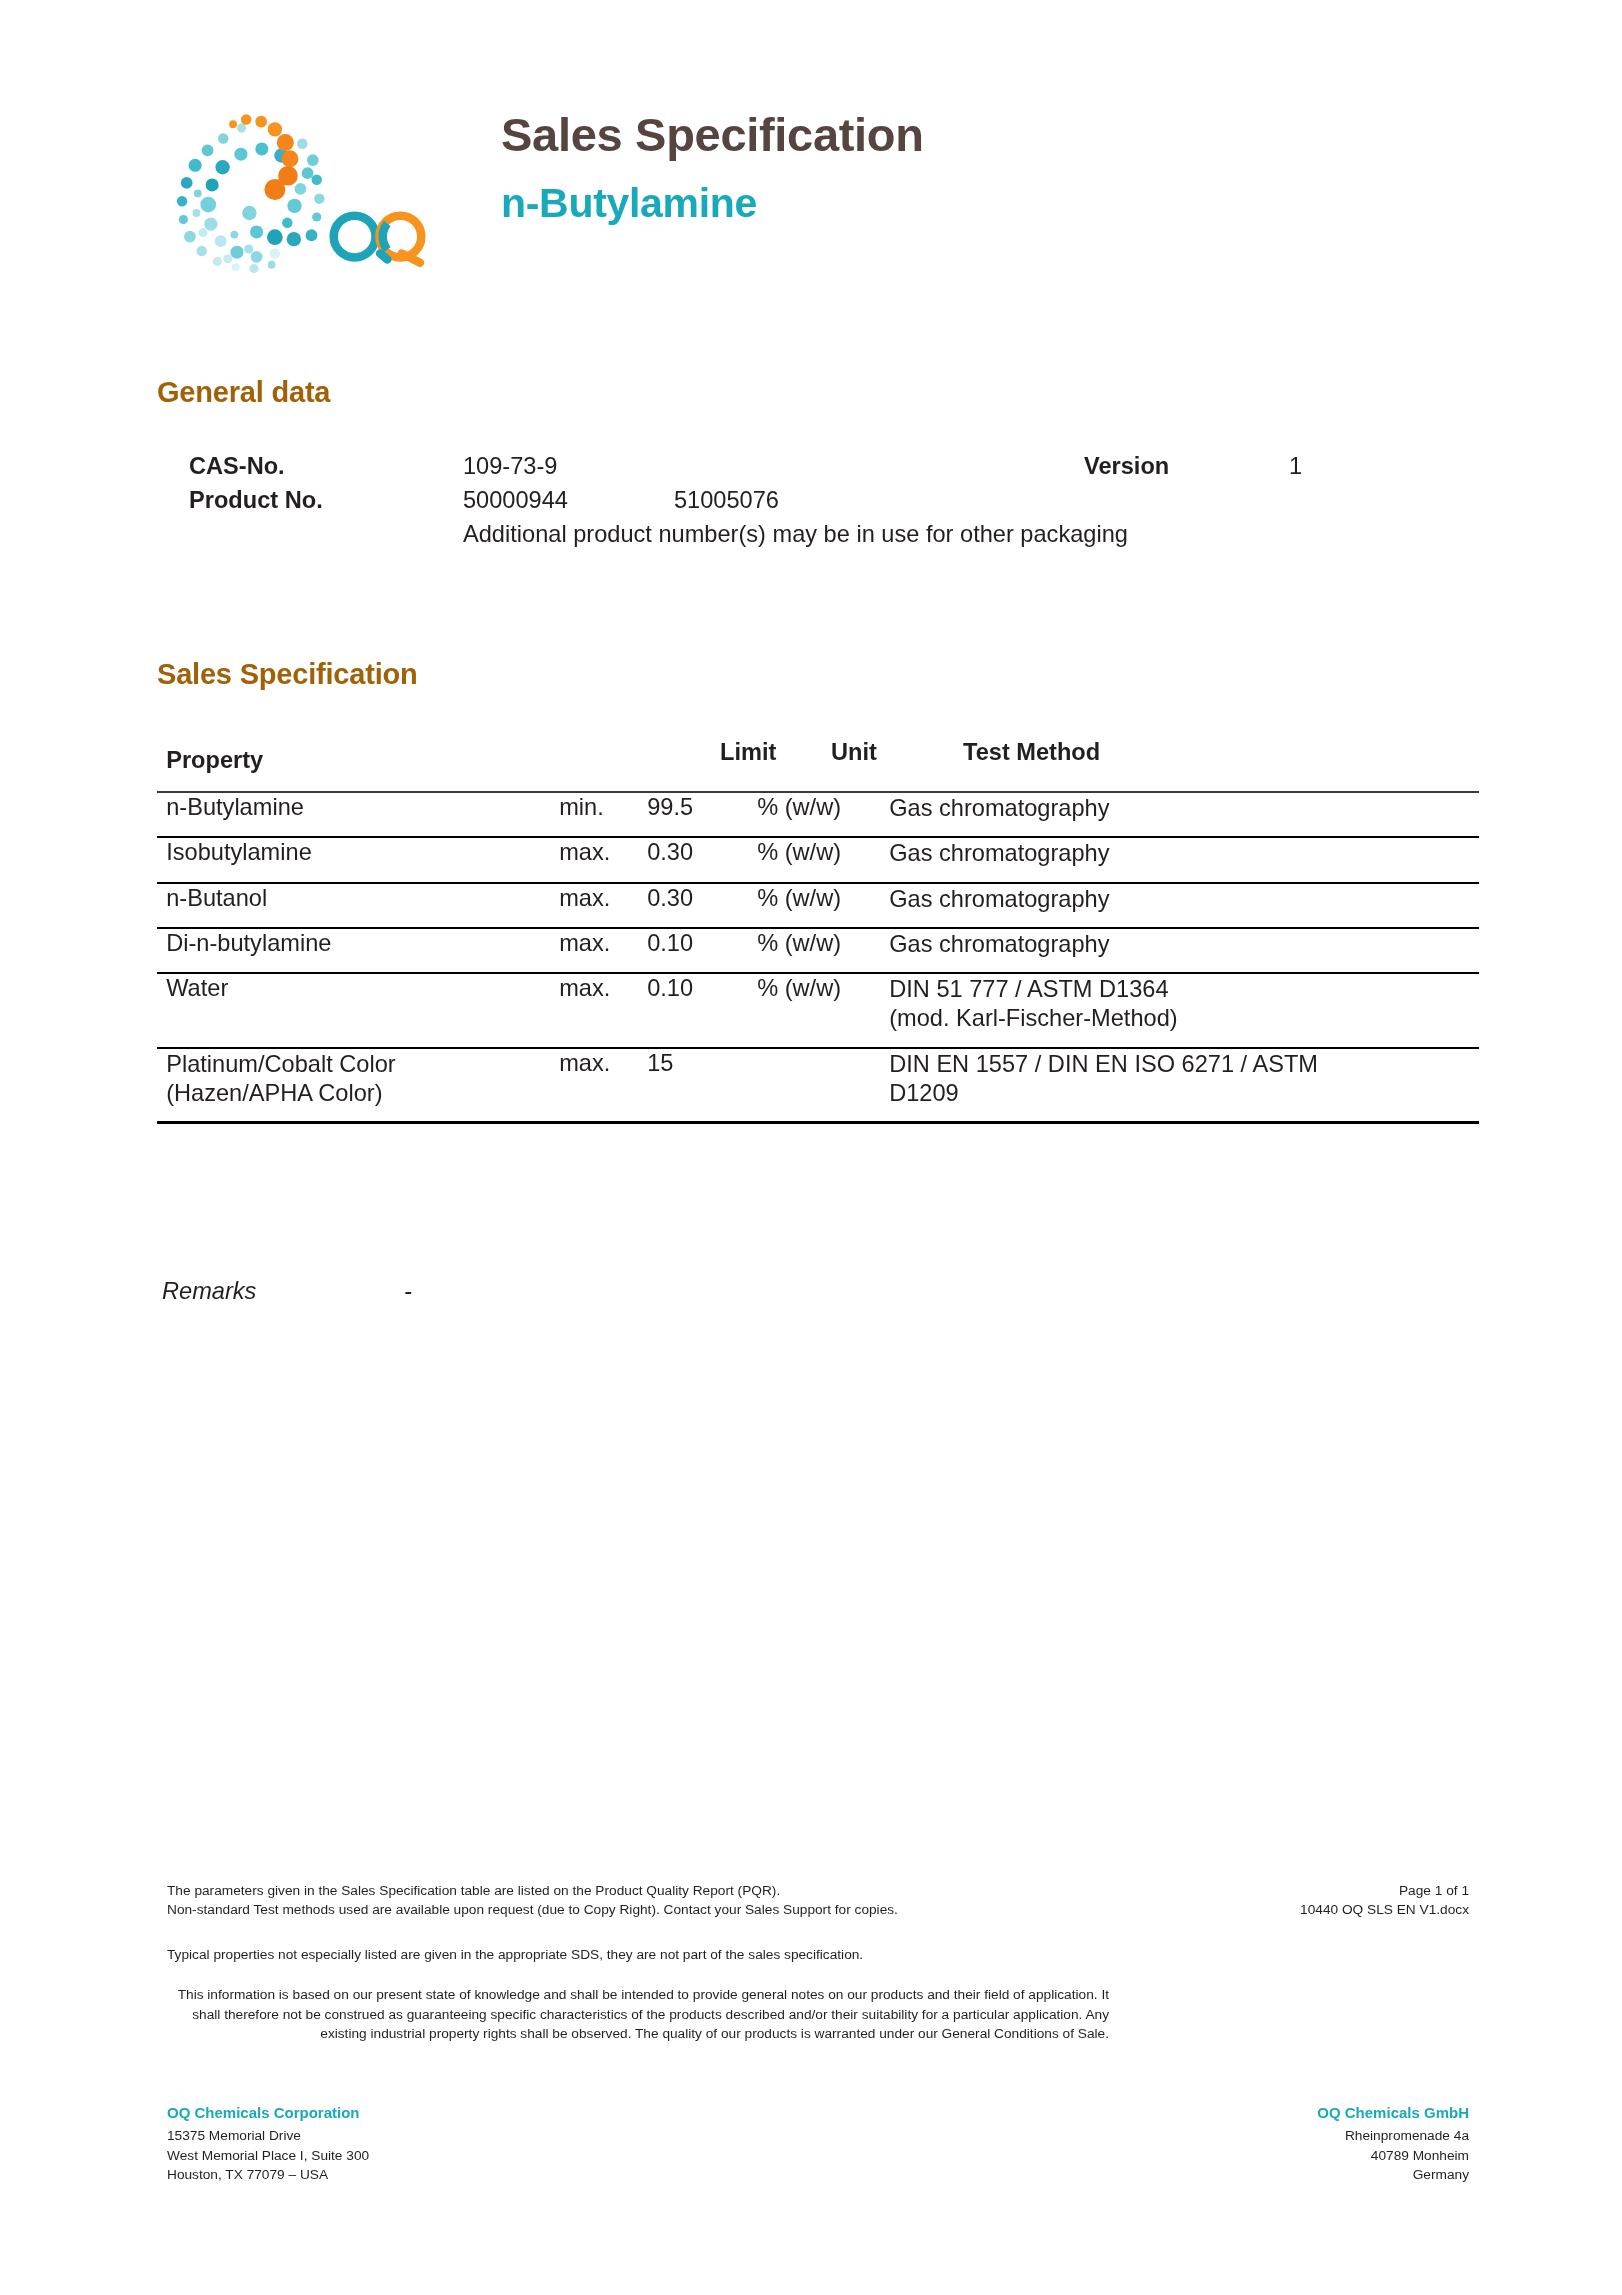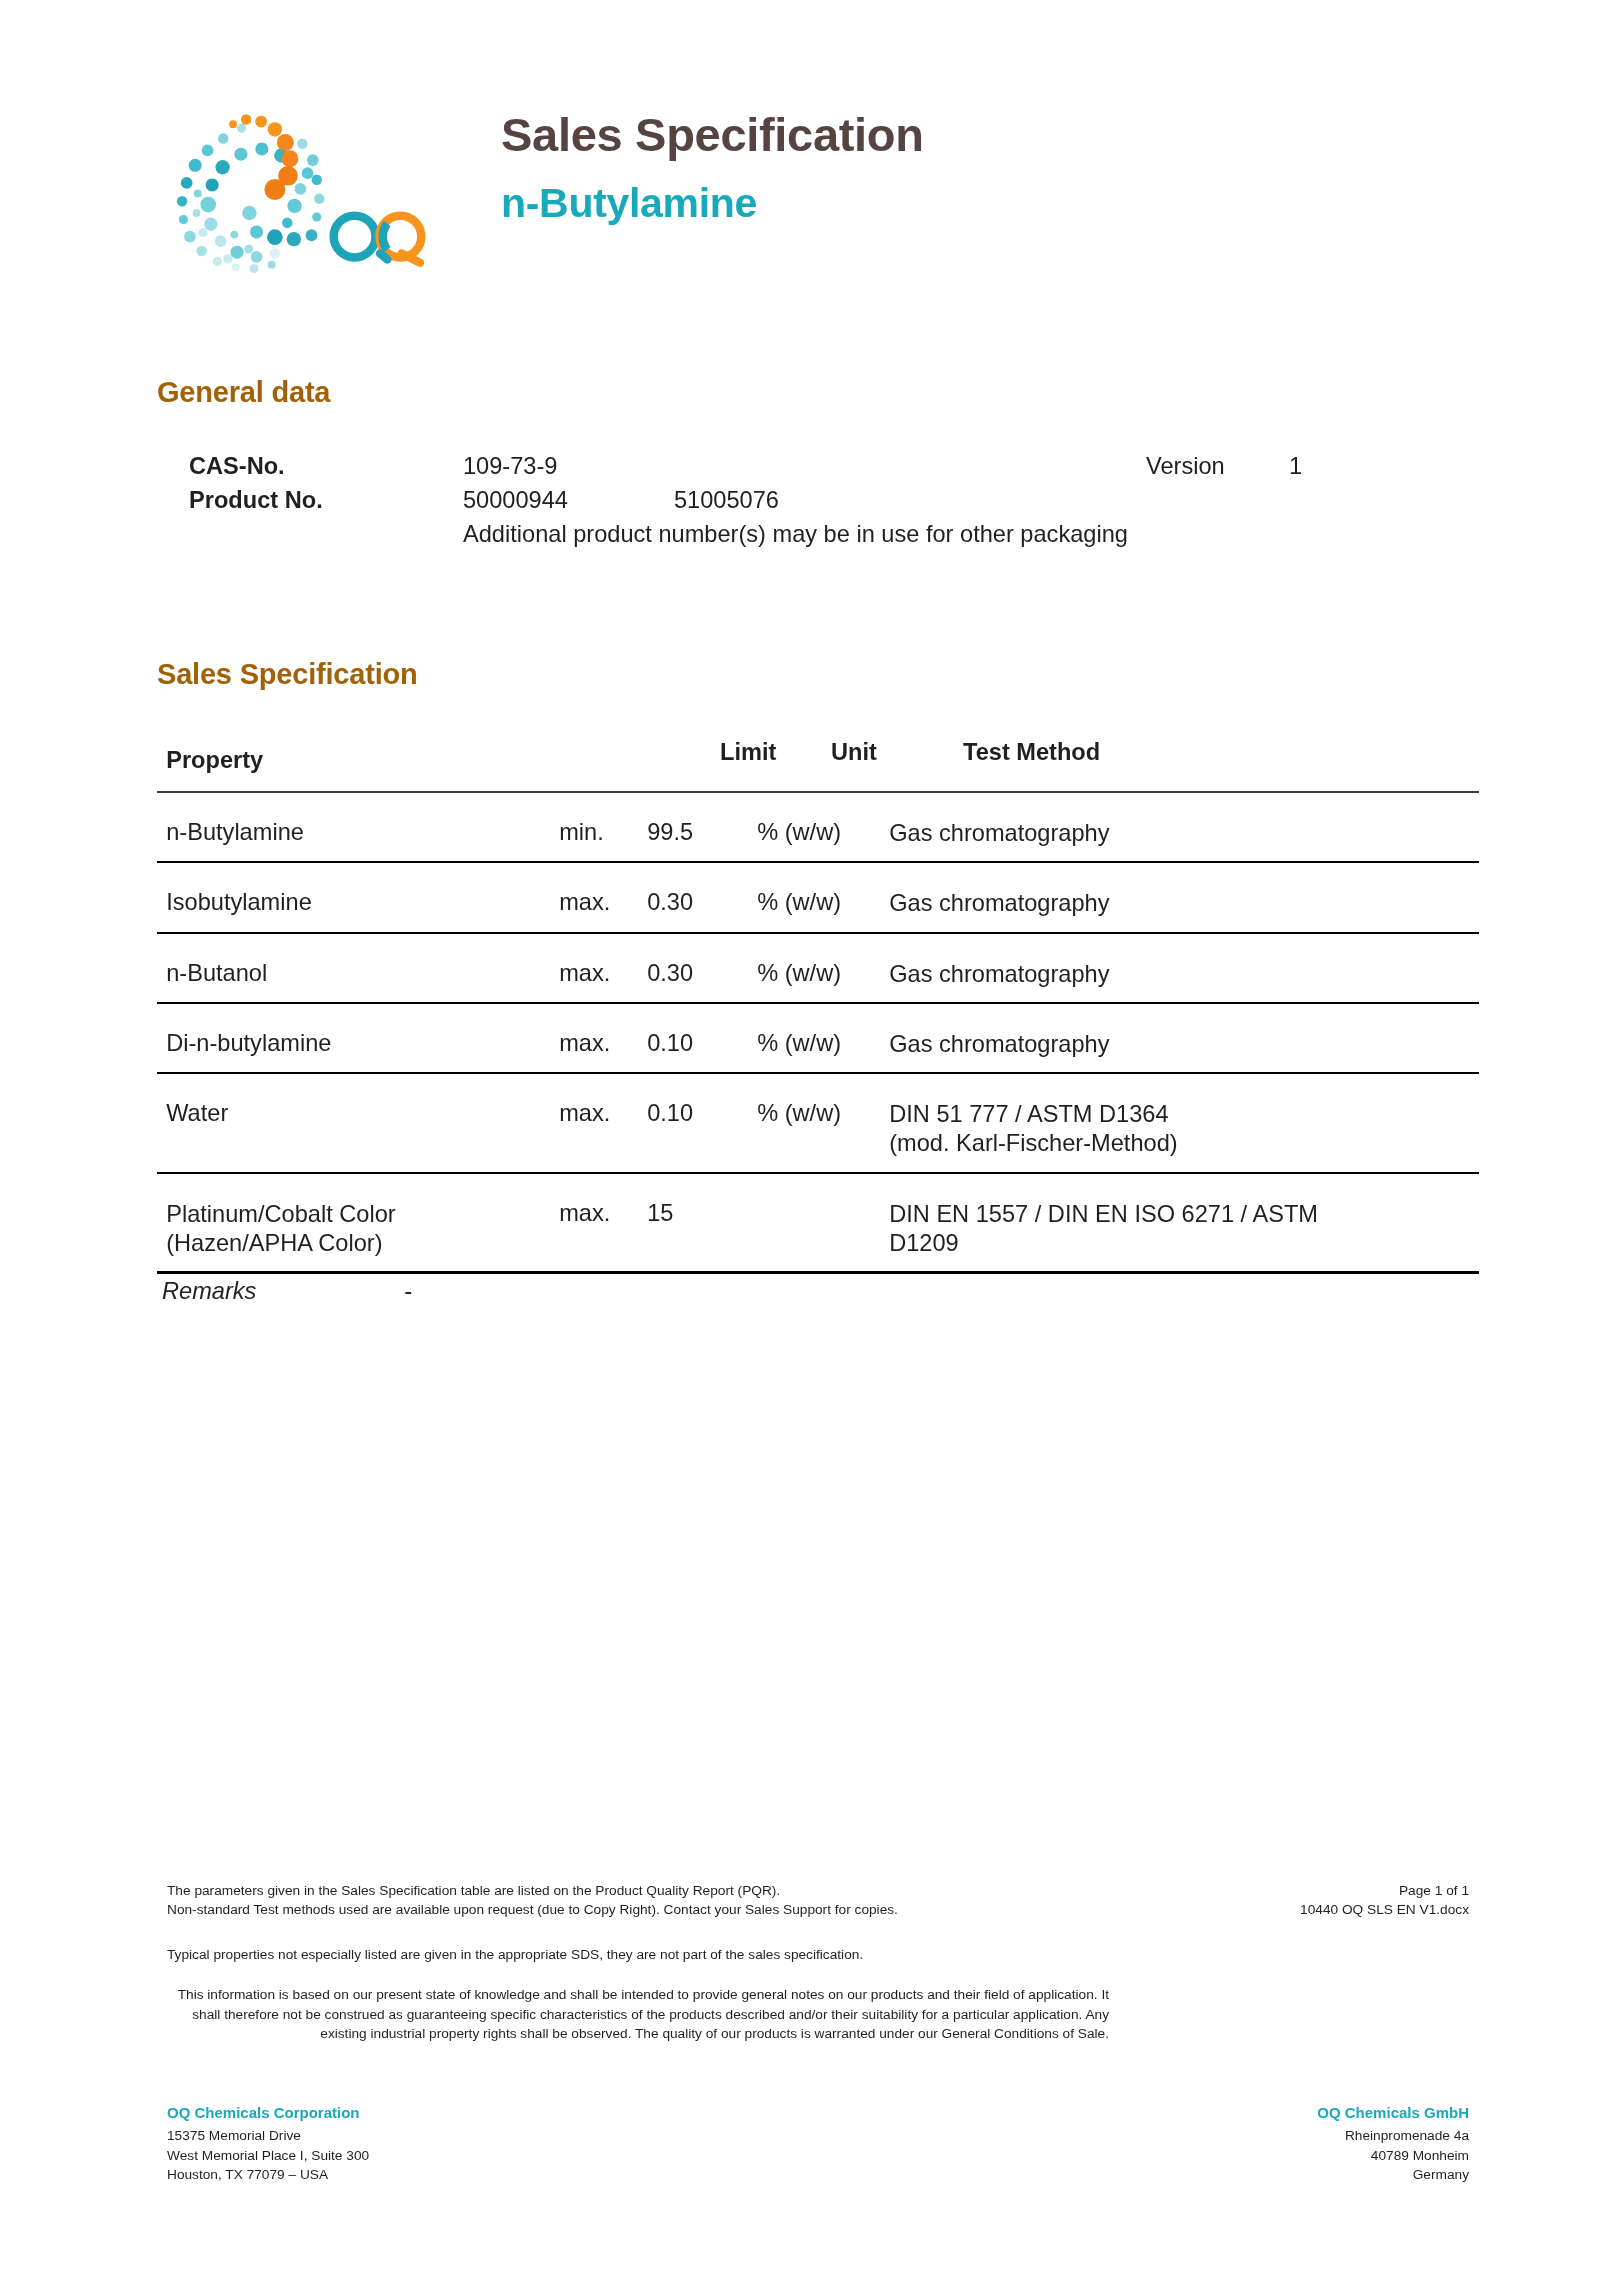--- a/index.html
+++ b/index.html
@@ -100,23 +100,23 @@
     white-space: nowrap;
   }
   .gd-val2 {
     position: absolute;
     left: 517px;
     top: 0;
     white-space: nowrap;
   }
   .gd-label2 {
     position: absolute;
-    left: 989px;
-    top: 0;
-    font-weight: normal;
+    left: 927px;
+    top: 0;
+    font-weight: bold;
     white-space: nowrap;
   }
   .gd-val3 {
     position: absolute;
     left: 1132px;
     top: 0;
     white-space: nowrap;
   }
   .gd-note {
     position: absolute;
@@ -137,21 +137,21 @@
     position: relative;
     box-sizing: border-box;
   }
   .spec-head {
     height: 54px;
     font-weight: bold;
     border-bottom: 2px solid #3a3a3a;
   }
   .spec-body-row {
     border-bottom: 2px solid #000000;
-    padding-top: 26px;
+    padding-top: 1px;
     padding-bottom: 13px;
     min-height: 29px;
   }
   .spec-body-row.last {
     border-bottom: 3.9px solid #000000;
   }
   .c-prop  { position: absolute; left: 9.2px;   top: 8px; width: 406px; }
   .c-qual  { position: absolute; left: 465px;  top: 0; width: 79px; }
   .c-limit { position: absolute; left: 563px;  top: 0; width: 98px; }
   .c-unit  { position: absolute; left: 674px; top: 0; width: 131px; }

